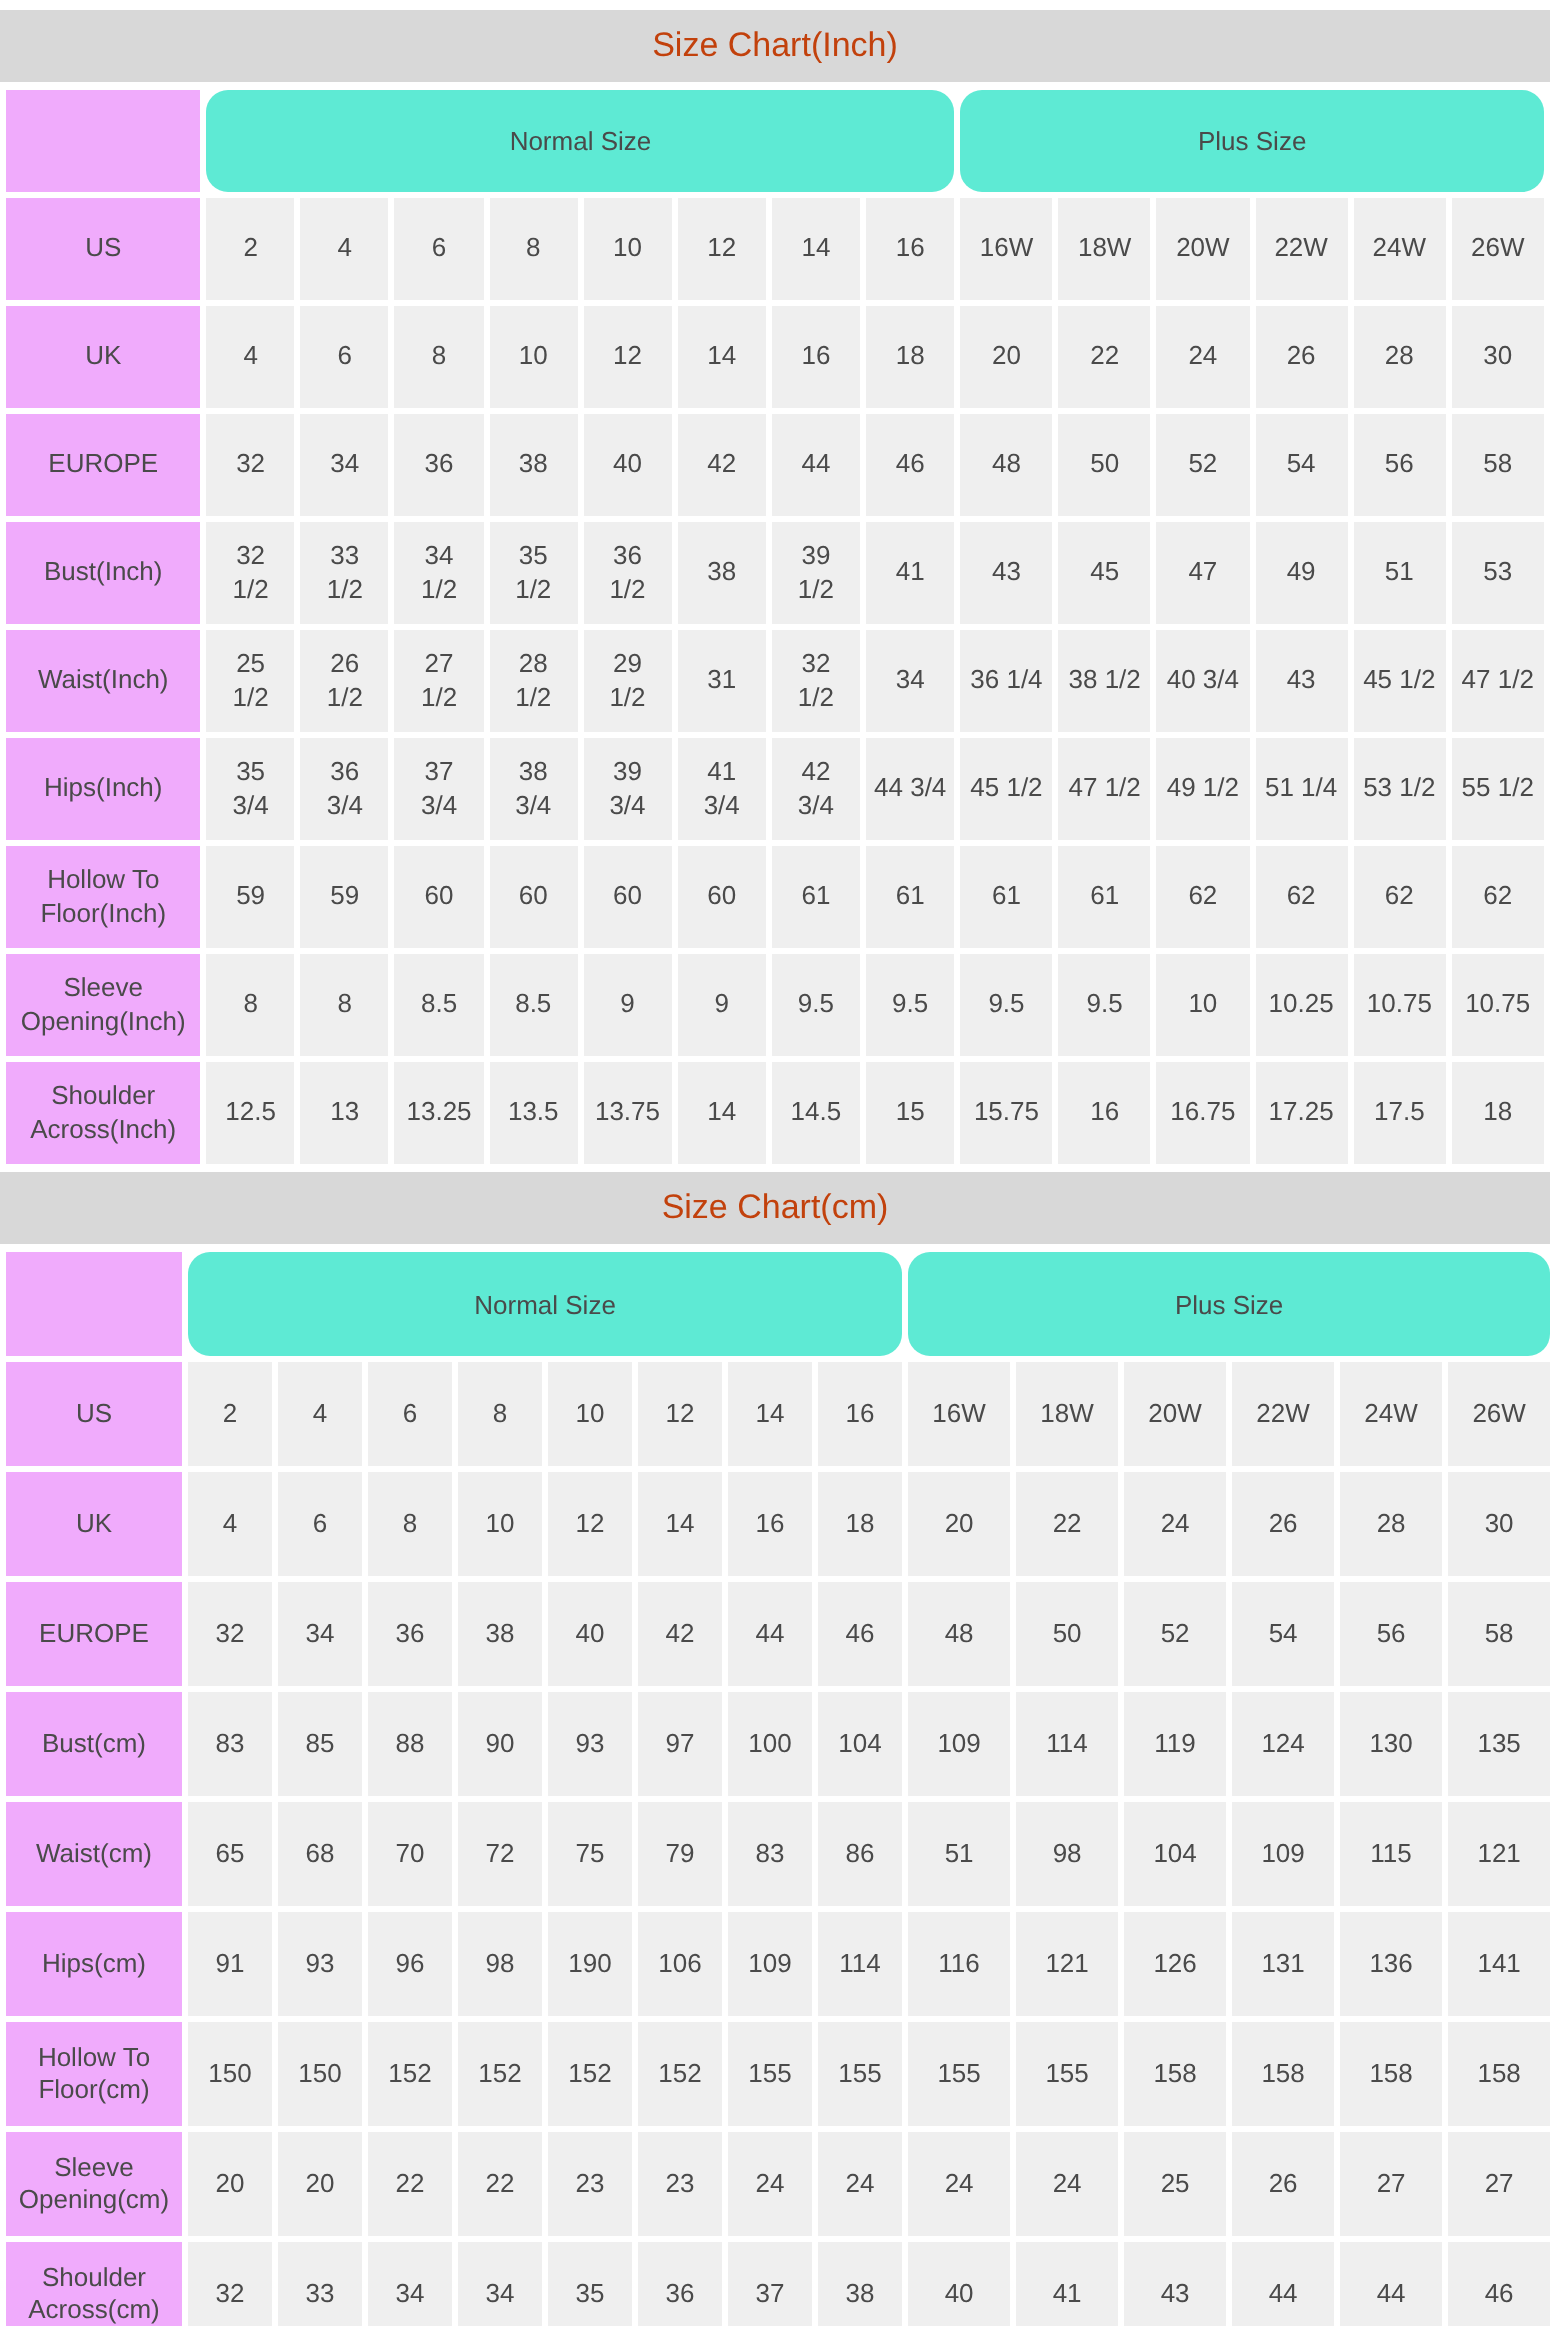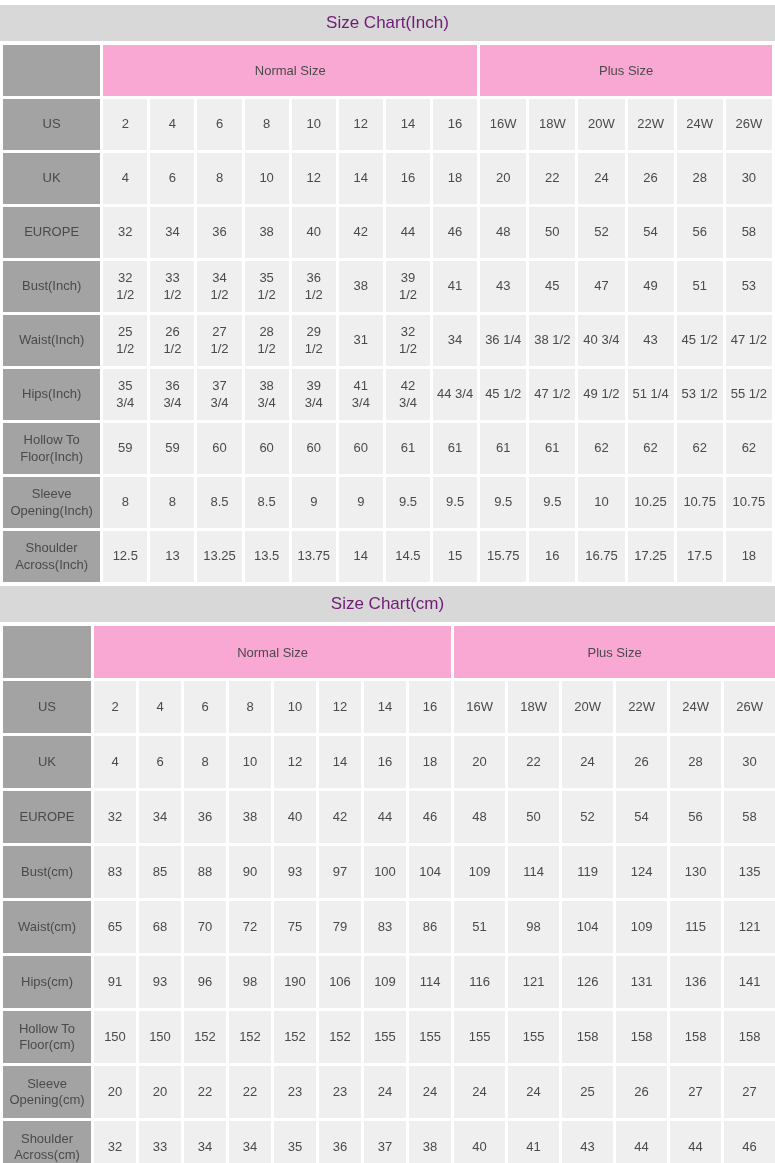--- a/index.html
+++ b/index.html
@@ -9,43 +9,43 @@
     font-family: "Liberation Sans", sans-serif;
     color: #4a4a4a;
   }
   #charts-root { padding-top: 5px; }
   .title-bar {
     background: #d8d8d8;
     height: 36px;
     line-height: 36px;
     text-align: center;
     font-size: 17px;
-    color: #701a75;
+    color: #c2410c;
     margin-bottom: 1px;
   }
   .size-table {
     width: 775px;
     border-collapse: separate;
     border-spacing: 3px;
     table-layout: fixed;
     margin-bottom: 1px;
   }
   .size-table td {
     text-align: center;
     vertical-align: middle;
     font-size: 13px;
     padding: 2px 1px;
     overflow: hidden;
   }
   .label-cell {
-    background: #a3a3a3;
+    background: #f0abfc;
     white-space: pre-line;
     line-height: 1.25;
   }
-  .group-cell { background: #f9a8d4; }
+  .group-cell { background: #5eead4; border-radius: 11px; }
   .value-cell {
     background: #efefef;
     white-space: pre-line;
     line-height: 1.3;
   }
   .table-inch td { height: 47px; }
   .table-cm td { height: 48px; }
   .table-inch .col-label { width: 97px; }
   .table-inch .col-normal { width: 44px; }
   .table-inch .col-plus { width: 46px; }

